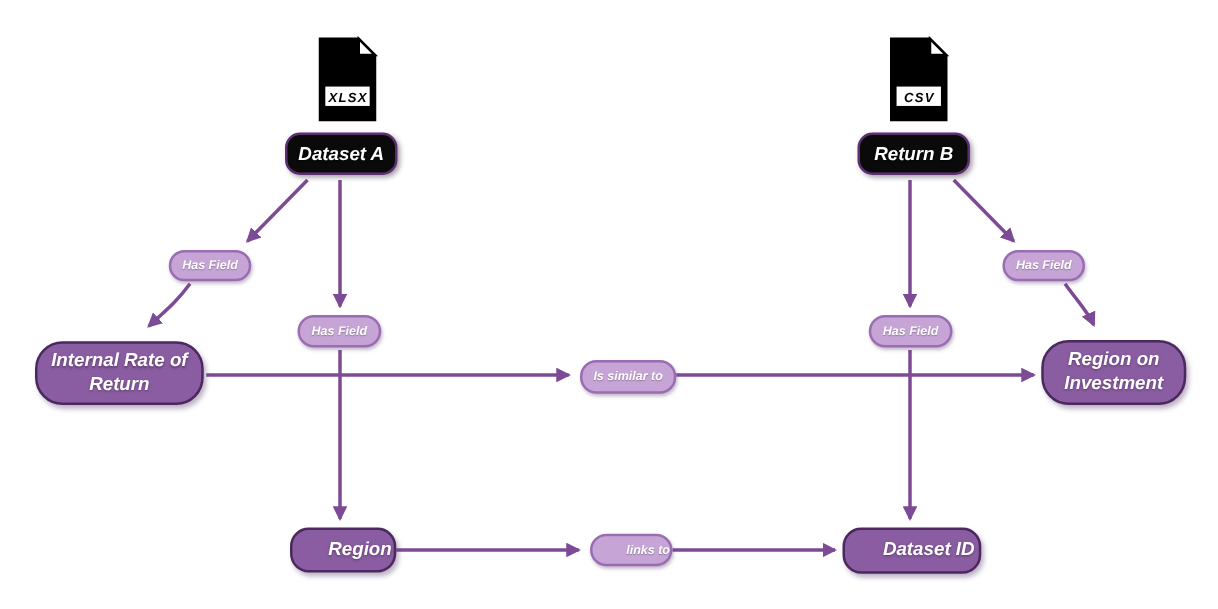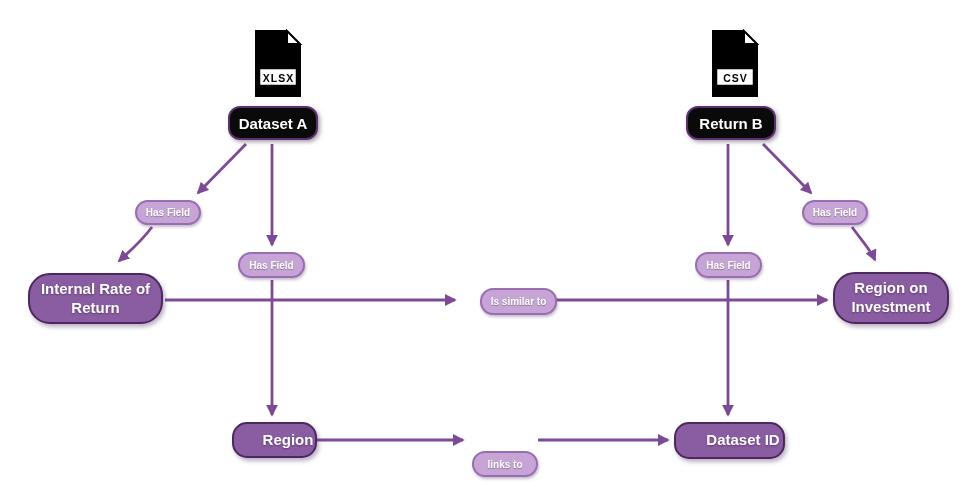--- a/index.html
+++ b/index.html
@@ -3,20 +3,21 @@
 <meta charset="utf-8">
 <style>
   html, body { margin: 0; padding: 0; background: #ffffff; }
   .canvas {
     position: relative;
     width: 974px;
     height: 487px;
     background: #ffffff;
     font-family: "Liberation Sans", sans-serif;
     overflow: hidden;
+    font-style: italic;
   }
   svg.edges {
     position: absolute;
     left: 0; top: 0;
     width: 974px; height: 487px;
   }
   .abs { position: absolute; box-sizing: border-box; }
 
   
   .dataset-box {
@@ -146,20 +147,20 @@
   </div>
   <div class="abs edge-pill" style="left:238px; top:252px; width:67px; height:26px;">
     <span>Has Field</span>
   </div>
   <div class="abs edge-pill" style="left:695px; top:252px; width:67px; height:26px;">
     <span>Has Field</span>
   </div>
   <div class="abs edge-pill" style="left:802px; top:200px; width:66px; height:25px;">
     <span>Has Field</span>
   </div>
-  <div class="abs edge-pill" style="left:464px; top:288px; width:77px; height:27px;margin-left:16px;">
+  <div class="abs edge-pill" style="left:464px; top:288px; width:77px; height:27px;">
     <span>Is similar to</span>
   </div>
-  <div class="abs edge-pill" style="left:472px; top:451px; width:66px; height:26px;">
+  <div class="abs edge-pill" style="left:472px; top:427px; width:66px; height:26px;justify-content:flex-end;">
     <span>links to</span>
   </div>
 
 </div>
 
 </body></html>

